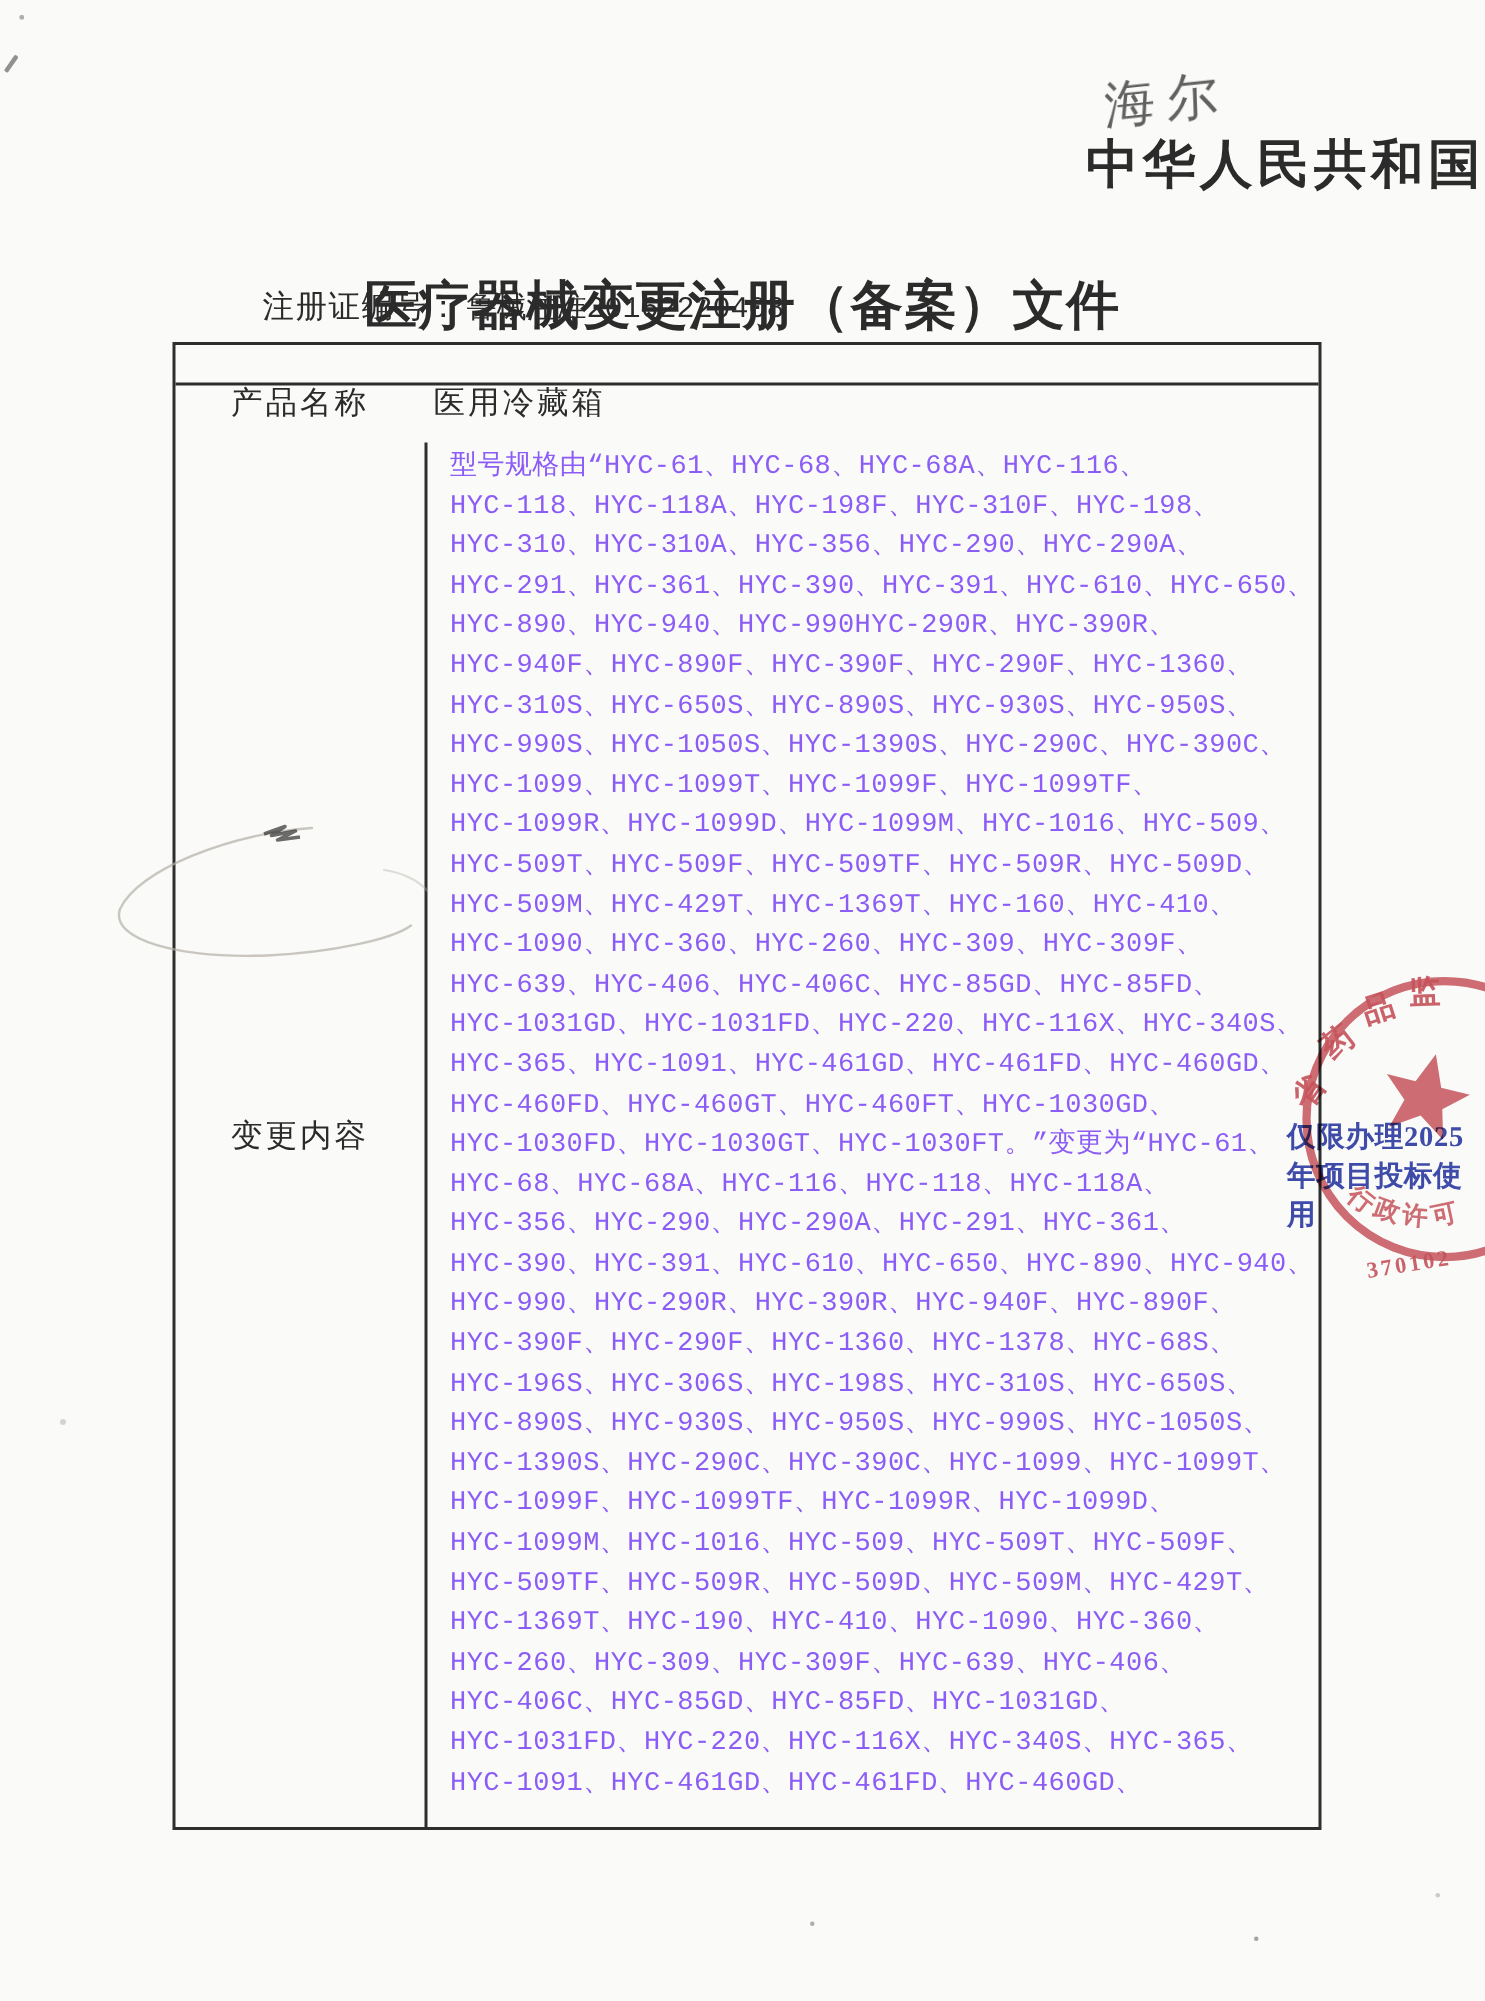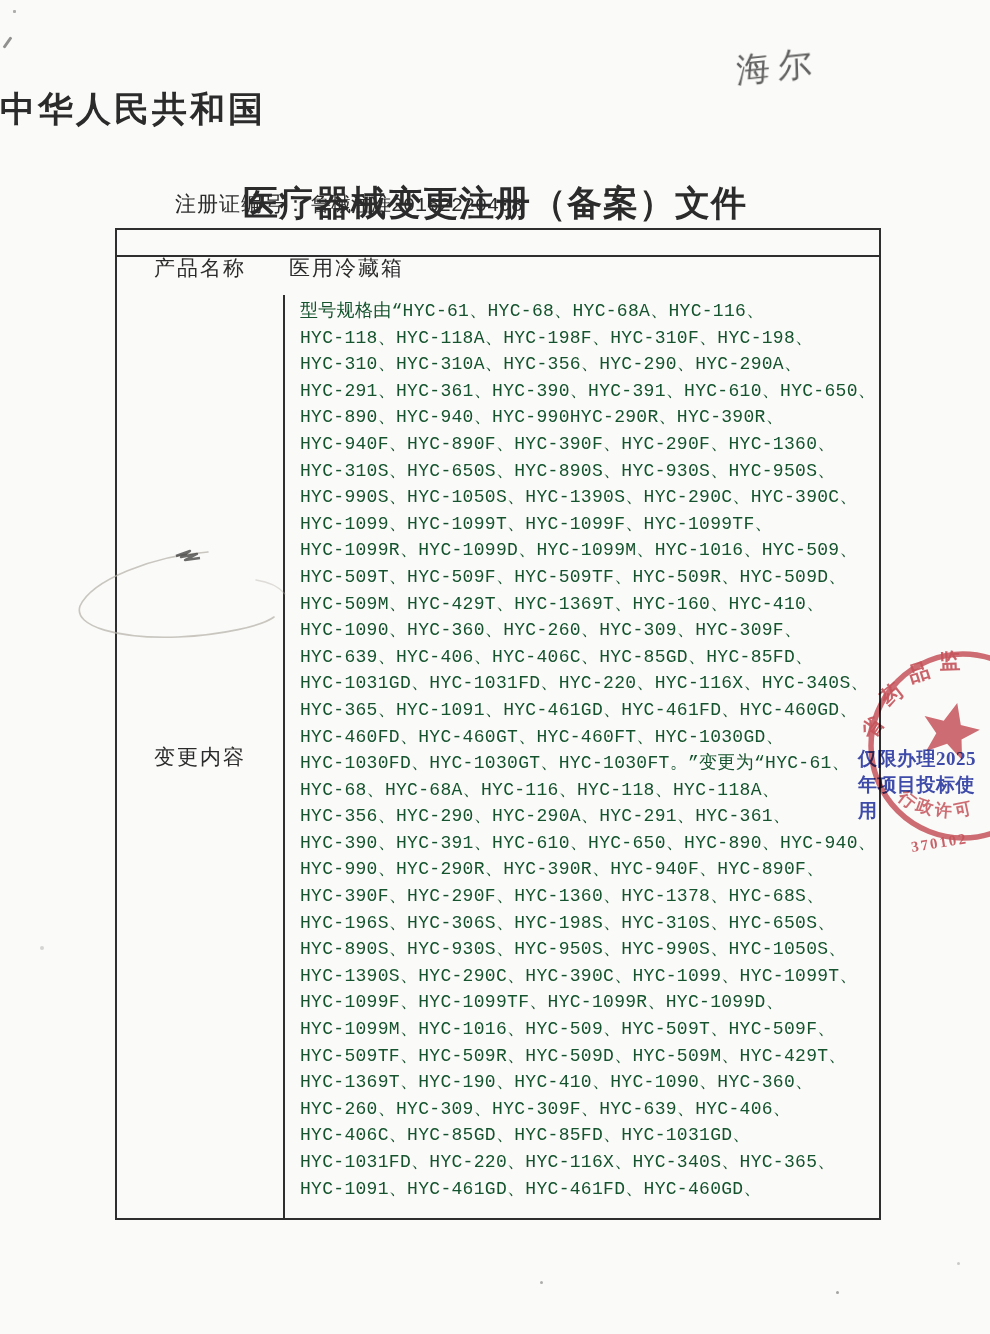--- a/index.html
+++ b/index.html
@@ -24,21 +24,21 @@
   .handwriting{
     position:absolute;left:736px;top:44px;
     font-size:34px;color:#474747;opacity:.85;
     transform:rotate(-6deg) skewX(-4deg);
     letter-spacing:8px;
     filter:blur(.4px);
   }
   
   .title1{
     position:absolute;left:0;top:86px;width:990px;
-    text-align:left;font-size:35px;font-weight:700;
+    text-align:right;font-size:35px;font-weight:700;
     letter-spacing:3px;
   }
   .title2{
     position:absolute;left:0;top:132px;width:990px;
     text-align:center;font-size:35px;font-weight:700;
     letter-spacing:1px;
     margin-top:48px;
   }
   .regline{
     position:absolute;left:175px;top:190px;
@@ -57,21 +57,21 @@
   .col2{flex:1;}
   .header .col2{display:flex;align-items:center;padding-left:4px;letter-spacing:2px;}
   .tr.body{height:961px;}
   .body .col1{font-size:21px;}
   .lines{
     padding:3px 16px 0 15px;
     font-family:"Liberation Mono","DejaVu Sans Mono",monospace;
     font-size:18px;
     line-height:26.6px;
     letter-spacing:.3px;
-    color:#14532d;
+    color:#8b5cf6;
   }
   .content-line{white-space:nowrap;}
   
   .scribble{position:absolute;left:60px;top:530px;pointer-events:none;}
   
   .stamp{position:absolute;left:852px;top:640px;mix-blend-mode:multiply;pointer-events:none;filter:blur(.3px);}
   .stamp text{fill:var(--stamp-red);font-family:"Liberation Serif","DejaVu Serif",serif;font-weight:700;}
   
   .blue-note{
     position:absolute;left:858px;top:746px;width:136px;

